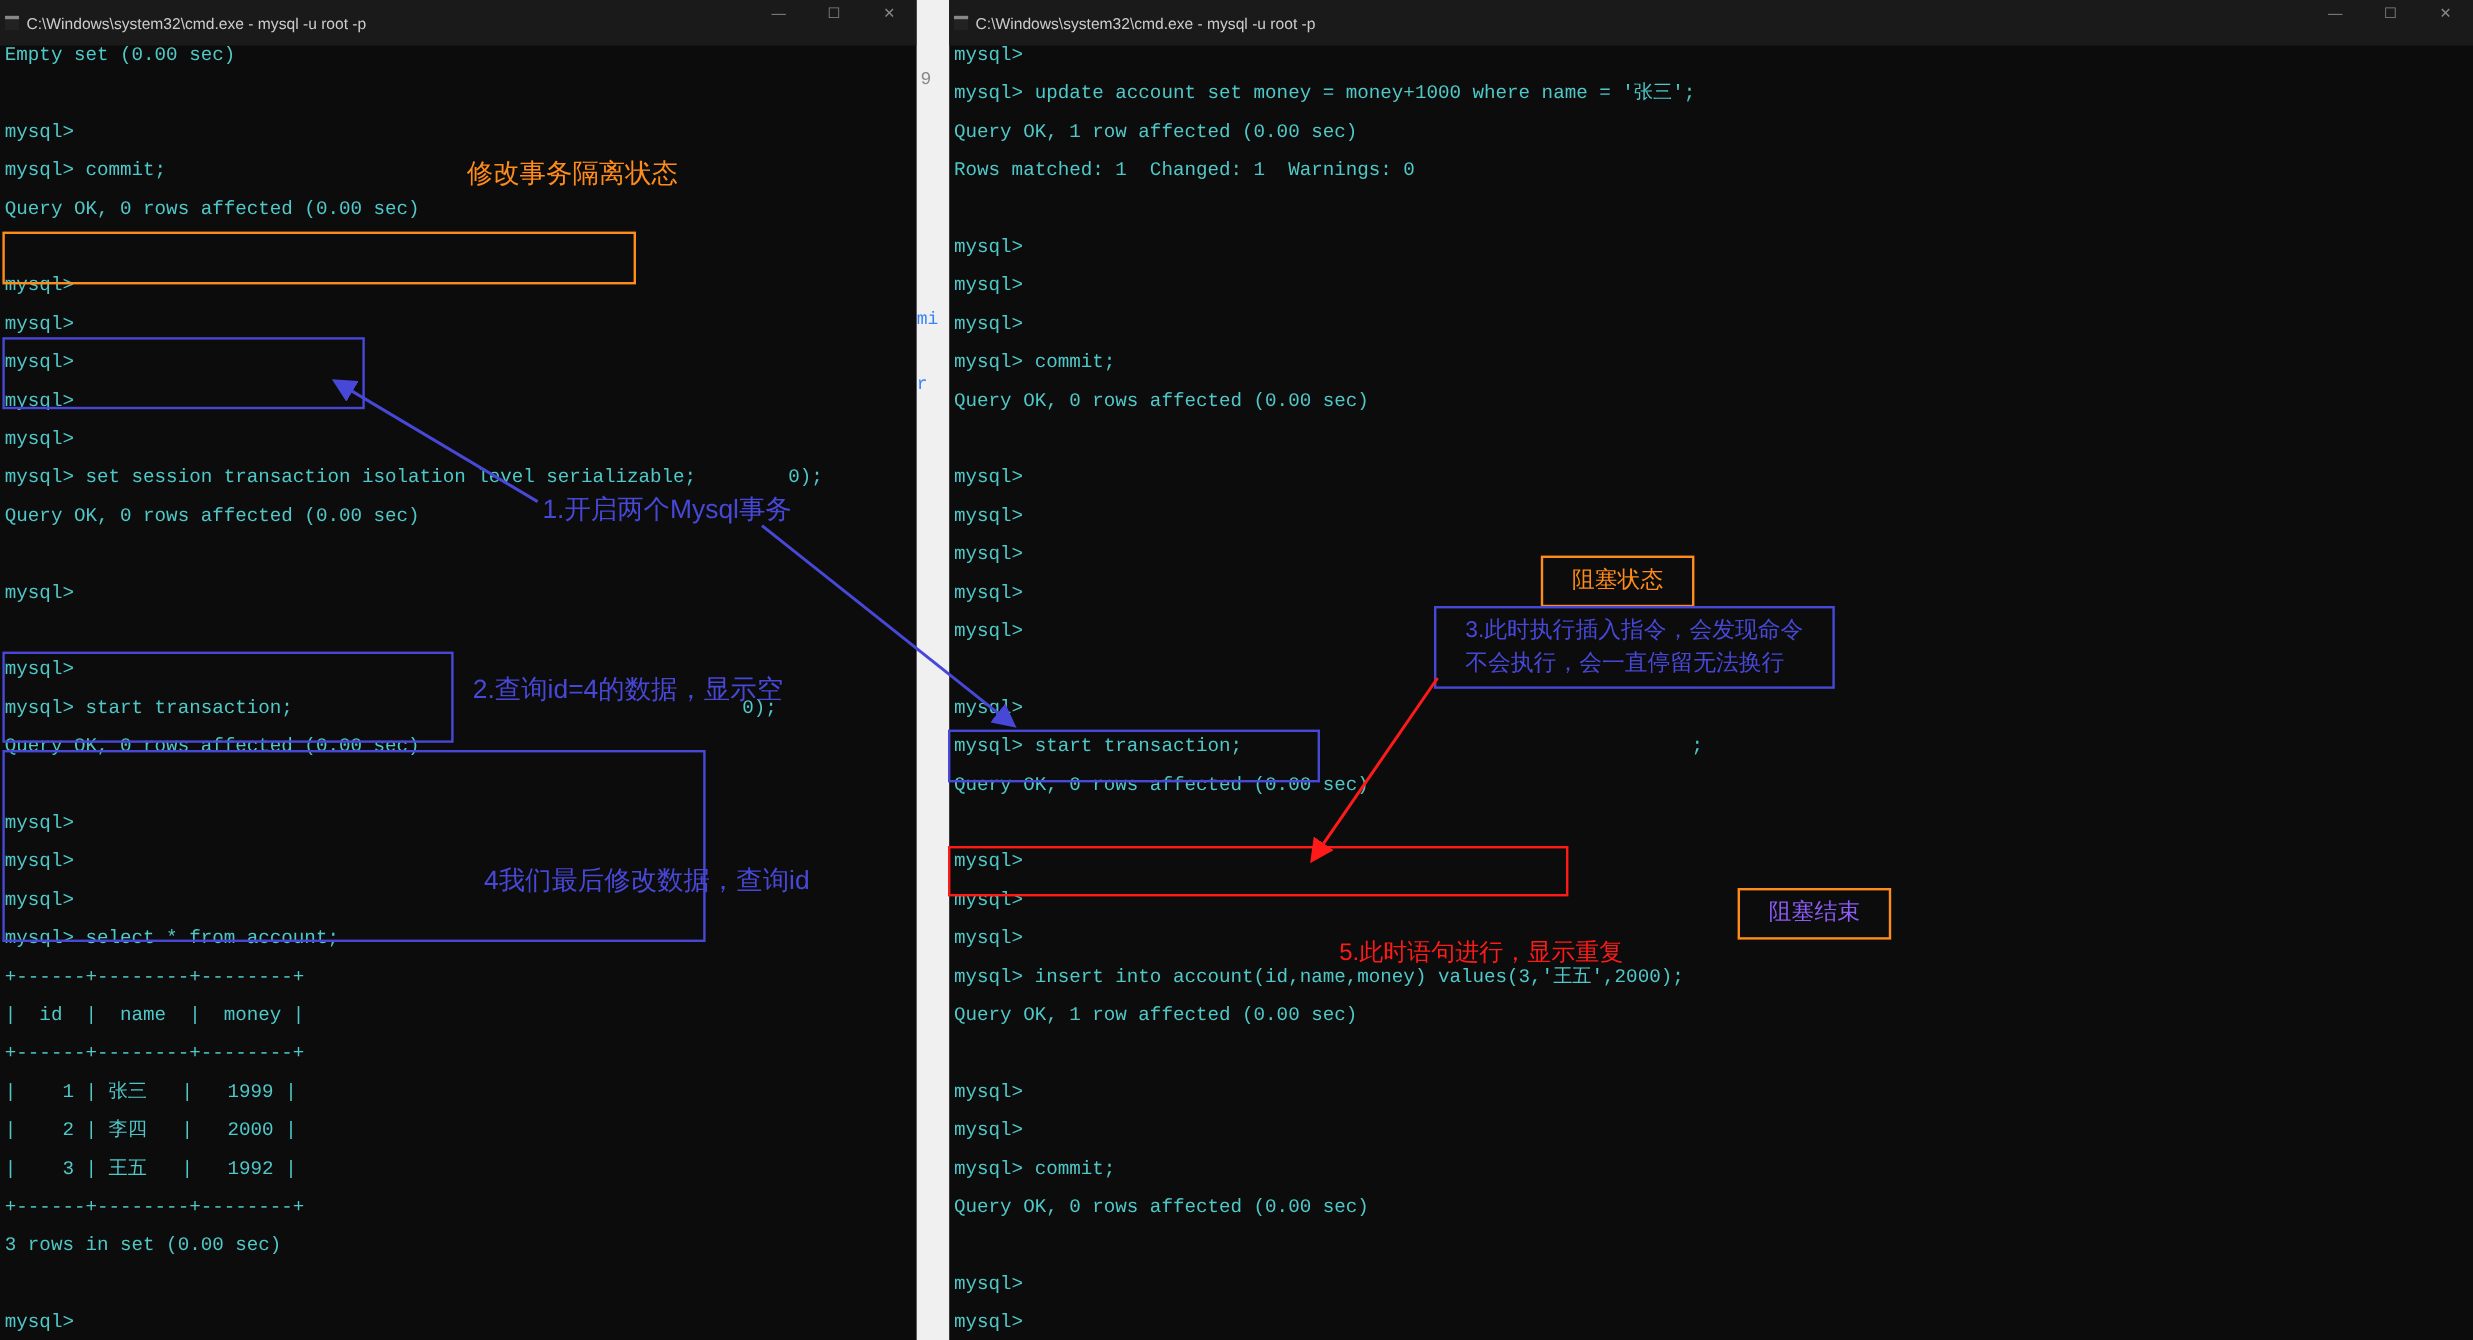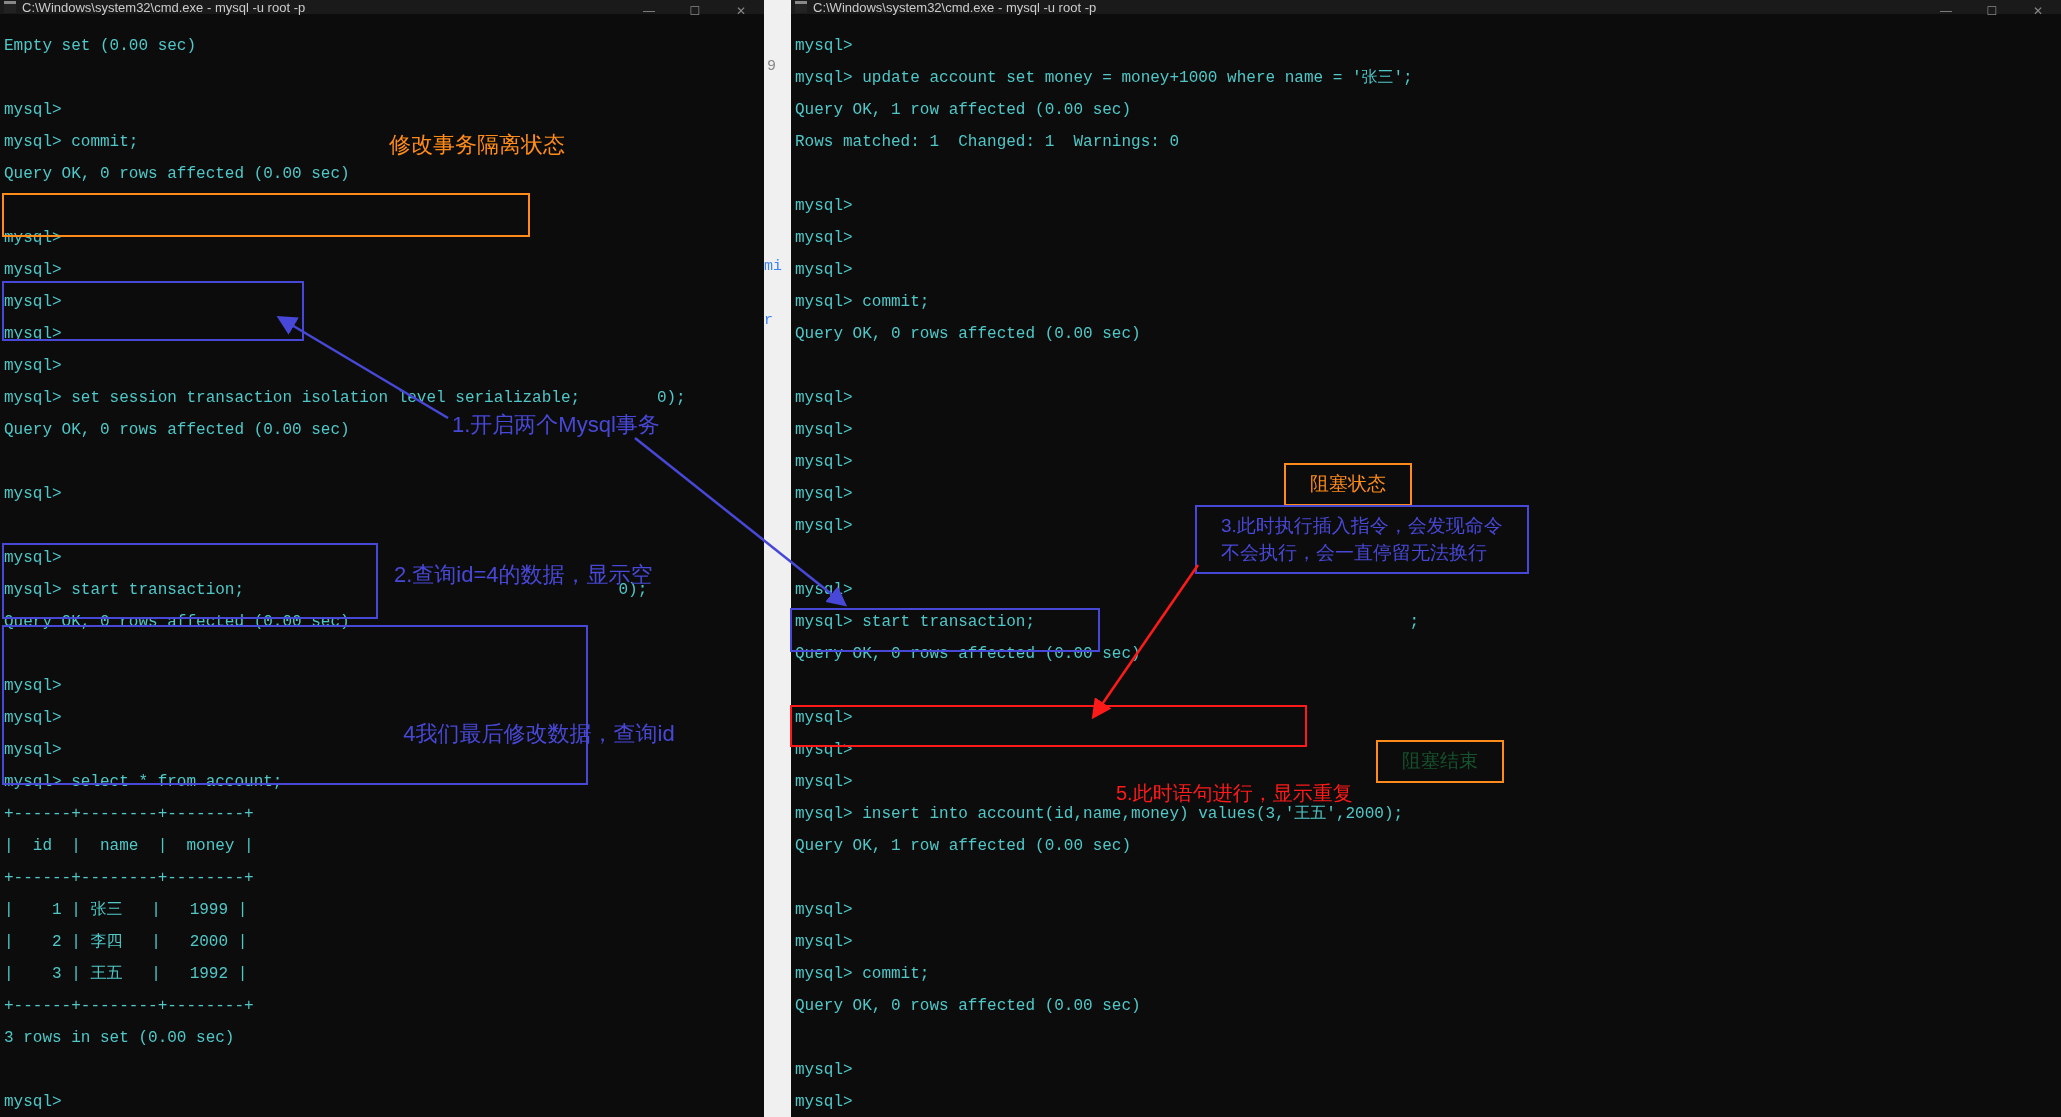--- a/index.html
+++ b/index.html
@@ -4,21 +4,21 @@
 <style>
 html,body{margin:0;padding:0;background:#eee;font-family:"Consolas","Courier New",monospace;font-size:16px;}
 .wrap{position:relative;width:2061px;height:1117px;overflow:hidden;}
 .win{position:absolute;top:0;height:1117px;background:#0c0c0c;}
 .left-win{left:0;width:764px;}
 .mid-gap{position:absolute;left:764px;top:0;width:27px;height:1117px;background:#f0f0f0;}
 .gap-num{position:absolute;left:3px;top:58px;color:#888;font-size:15px;}
 .gap-mi{position:absolute;left:0;top:258px;color:#3b82f6;font-size:15px;}
 .gap-r{position:absolute;left:0;top:312px;color:#3b82f6;font-size:15px;}
 .right-win{left:791px;width:1270px;}
-.titlebar{height:14px;background:#1a1a1a;color:#cccccc;display:flex;align-items:center;font-family:"Segoe UI",sans-serif;font-size:13px;padding-left:4px;}
+.titlebar{height:38px;background:#1a1a1a;color:#cccccc;display:flex;align-items:center;font-family:"Segoe UI",sans-serif;font-size:13px;padding-left:4px;}
 .titlebar svg{width:12px;height:12px;margin-right:6px;}
 .tb-btns{position:absolute;right:0;top:0;display:flex;gap:0;}
 .tb-btn{width:46px;height:22px;display:flex;align-items:center;justify-content:center;color:#888;font-size:12px;font-family:sans-serif;}
 .term{position:absolute;left:4px;top:22px;right:0;color:#b9b9b9;line-height:16px;white-space:pre;}
 .term div{height:16px;}
 .cyan{color:#50c8c8;}
 .annot{position:absolute;font-family:"Microsoft YaHei","Segoe UI",sans-serif;font-weight:500;}
 .orange{color:#ff8c1a;}
 .blue{color:#4848d8;text-align:center;}
 .red{color:#ff1a1a;}
@@ -179,21 +179,21 @@
   <div class="box box-blue" style="left:790px;top:608px;width:306px;height:40px"></div>
   <div class="box box-red" style="left:790px;top:705px;width:513px;height:38px"></div>
 
   <div class="annot orange" style="left:389px;top:130px;font-size:22px">修改事务隔离状态</div>
   <div class="annot blue" style="left:452px;top:410px;font-size:22px">1.开启两个Mysql事务</div>
   <div class="annot blue" style="left:394px;top:560px;font-size:22px">2.查询id=4的数据，显示空</div>
   <div class="annot blue" style="left:394px;top:718px;font-size:22px;width:290px;white-space:normal;line-height:1.45">4我们最后修改数据，查询id</div>
 
   <div class="abox" style="left:1284px;top:463px;border-color:#ff8c1a;color:#ff8c1a">阻塞状态</div>
   <div class="abox" style="left:1195px;top:505px;width:282px;border-color:#4848d8;color:#4848d8">3.此时执行插入指令，会发现命令不会执行，会一直停留无法换行</div>
-  <div class="abox" style="left:1376px;top:740px;border-color:#ff8c1a;color:#14532d">阻塞结束</div>
+  <div class="abox" style="left:1448px;top:740px;border-color:#ff8c1a;color:#8b5cf6">阻塞结束</div>
   <div class="annot red" style="left:1116px;top:780px;font-size:20px">5.此时语句进行，显示重复</div>
 
   <svg class="arrow" style="left:0;top:0;width:2061px;height:1117px">
     <defs>
       <marker id="ah-blue" viewBox="0 0 10 10" refX="8" refY="5" markerWidth="8" markerHeight="8" orient="auto">
           <path d="M0 0 L10 5 L0 10 z" fill="#4848d8"></path>
         </marker>
       <marker id="ah-red" viewBox="0 0 10 10" refX="8" refY="5" markerWidth="8" markerHeight="8" orient="auto">
           <path d="M0 0 L10 5 L0 10 z" fill="#ff1a1a"></path>
         </marker>

